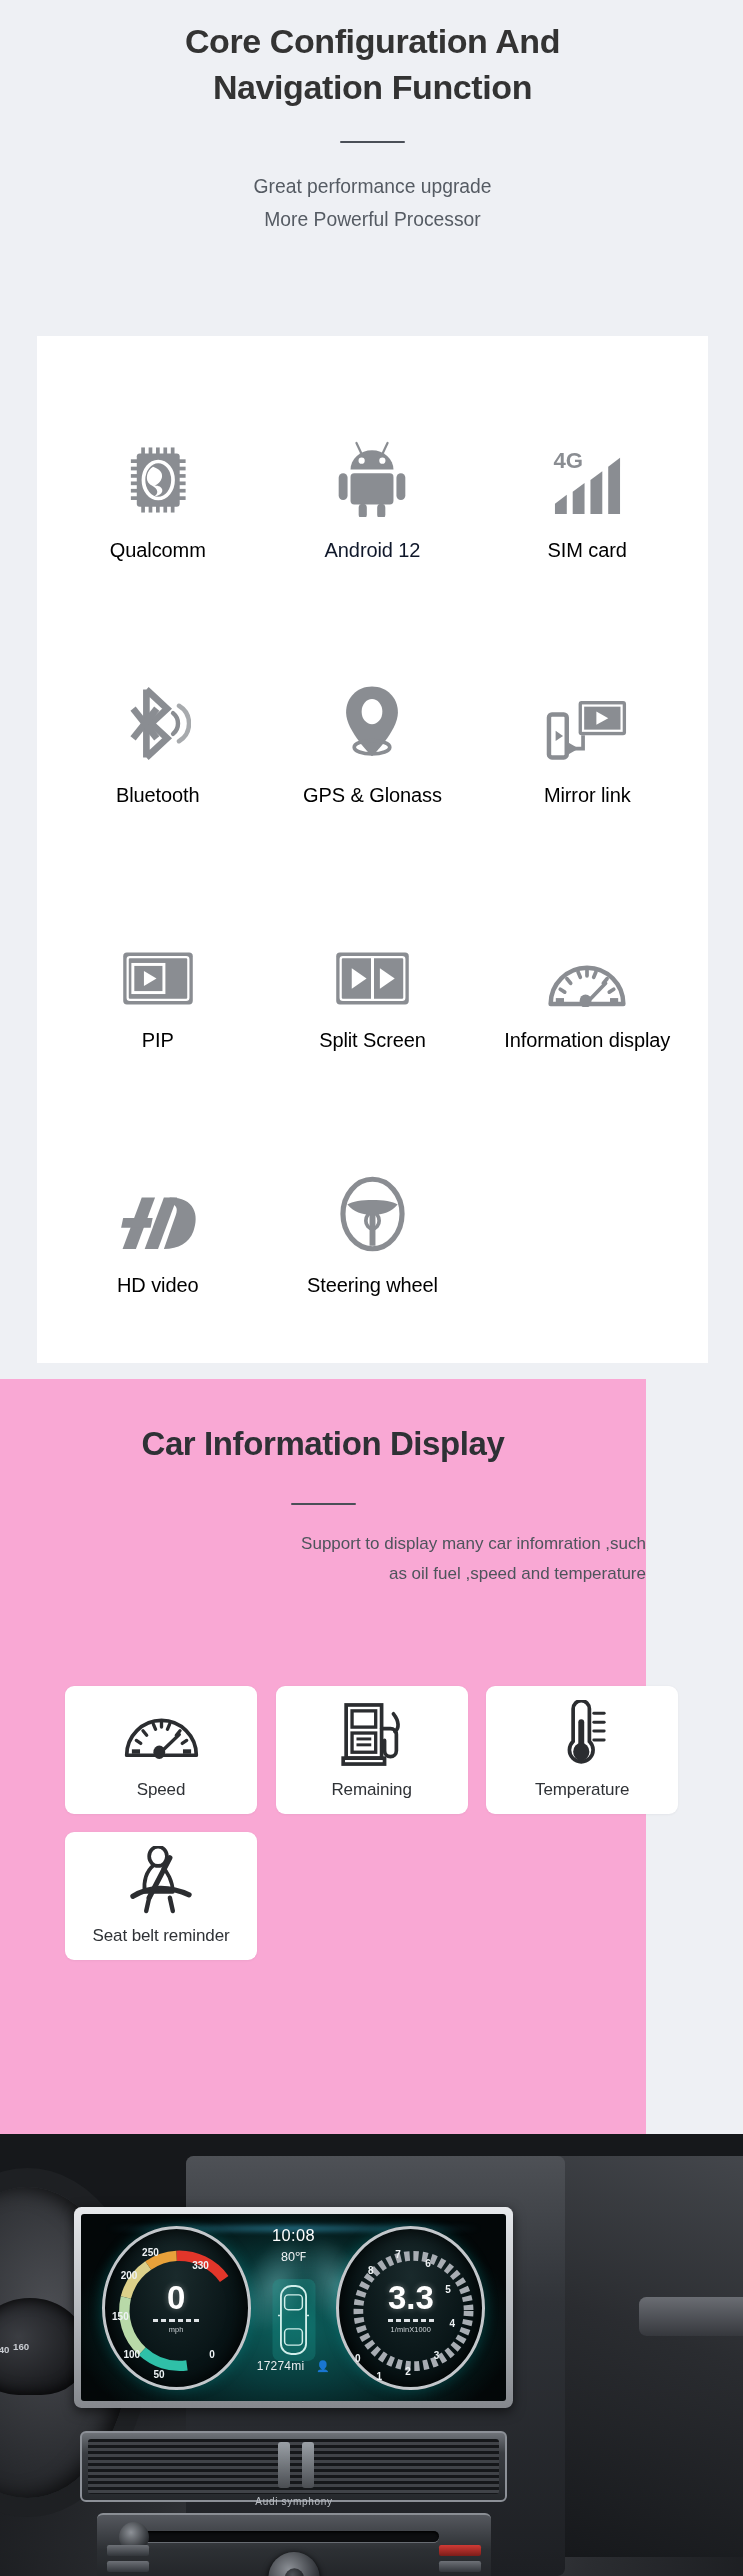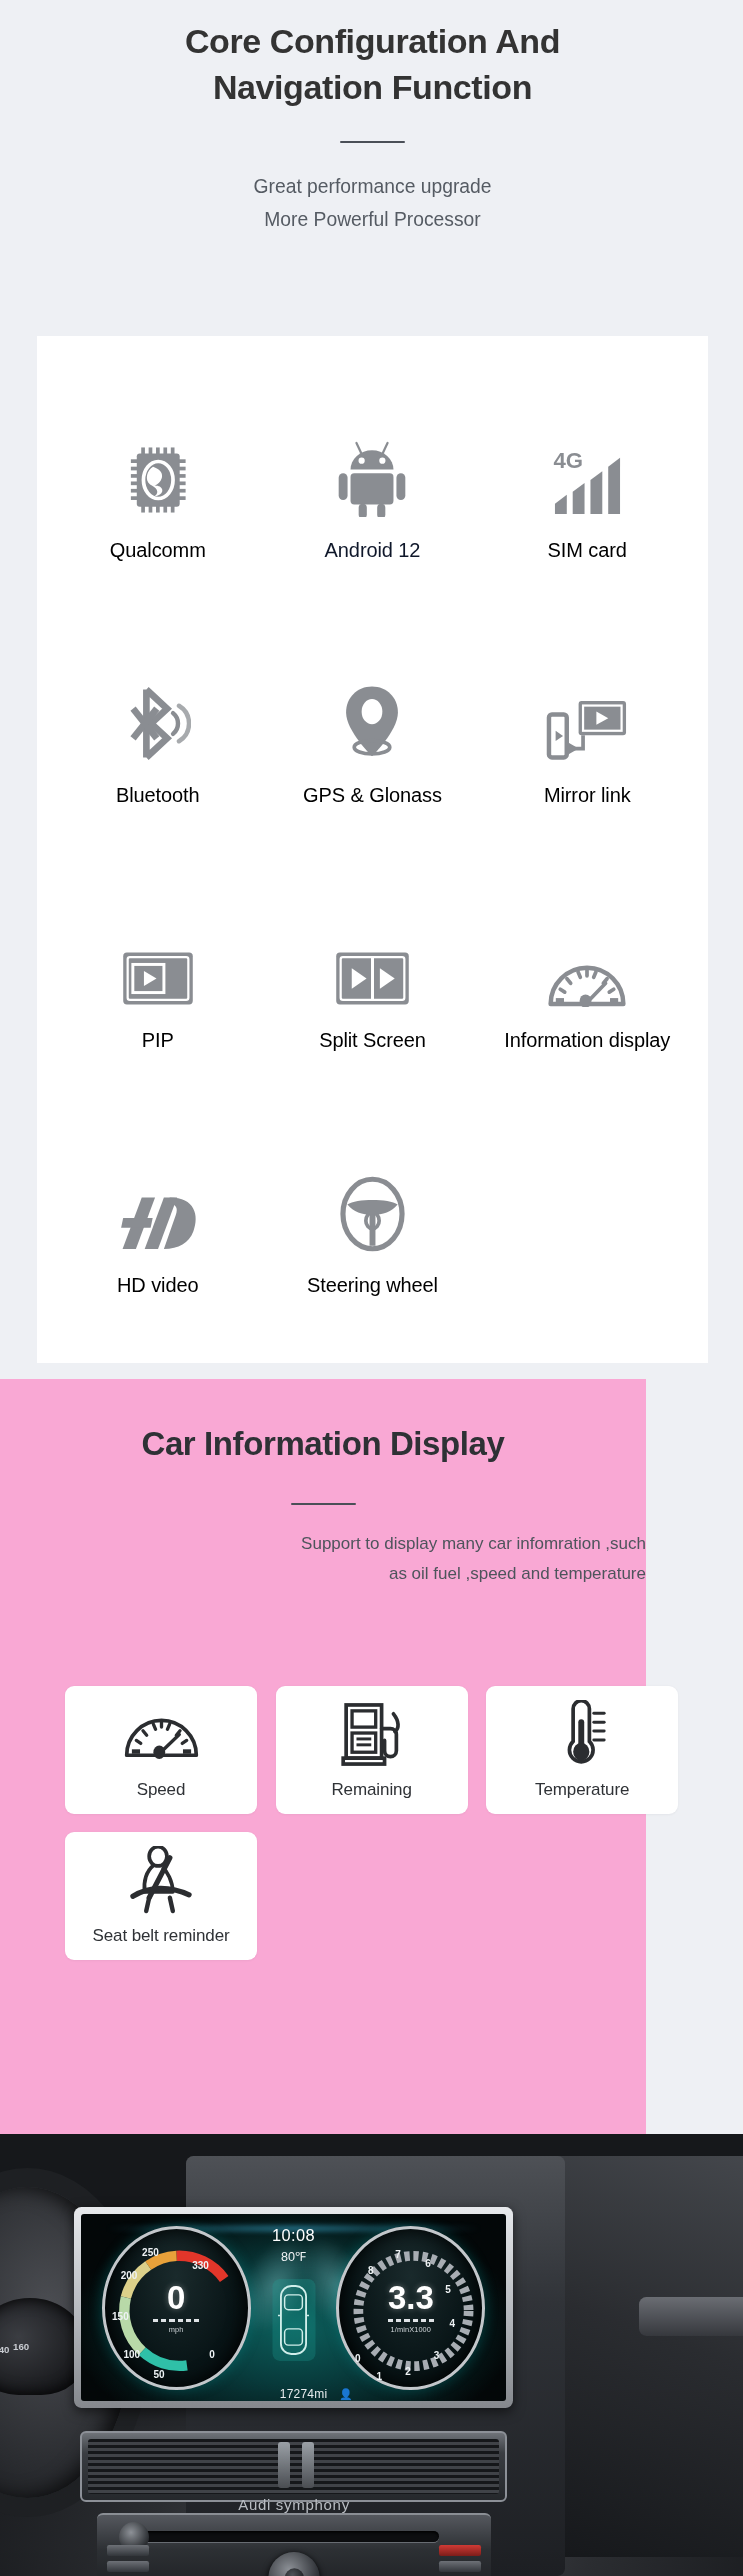--- a/index.html
+++ b/index.html
@@ -215,23 +215,23 @@
   .center-info { position: absolute; left: 50%; top: 12px; transform: translateX(-50%); text-align: center; }
   .clock { color: #ffffff; font-size: 16.4px; letter-spacing: 0.4px; }
   .temp { color: #f0f3f5; font-size: 12.6px; margin-top: 3px; }
   .car-top {
     position: absolute; left: 50%; top: 65px; transform: translateX(-50%);
     width: 43px; height: 82px; border-radius: 7.4px;
     background: rgba(30,160,150,.28);
     display: flex; align-items: center; justify-content: center;
   }
   .odo {
-    position: absolute; left: 50%; bottom: 0; transform: translateX(-50%);
+    position: absolute; left: 50%; bottom: 28px; transform: translateX(-50%);
     color: #e7ecee; font-size: 12px; letter-spacing: 0.2px;
-    display: flex; align-items: center; gap: 12px; margin-left: 23px;
+    display: flex; align-items: center; gap: 12px;
   }
   .seatbelt-warn { color: #e02020; font-size: 11px; }
 
   
   .vent-bar {
     position: absolute; left: 80px; top: 297px; width: 427px; height: 71px;
     background: linear-gradient(180deg,#6f7379 0%, #3a3d42 30%, #25282c 100%);
     border-radius: 6px;
     border: 2.2px solid #8c9097;
   }
@@ -247,21 +247,21 @@
   .vent-knob.k1 { left: 196px; }
   .vent-knob.k2 { left: 220px; }
   .radio-panel {
     position: absolute; left: 97px; top: 379px; width: 394px; height: 89px;
     background: linear-gradient(180deg,#55585e 0%, #2d3034 40%, #1a1c1f 100%);
     border-radius: 6px;
     border-top: 2.2px solid #8a8e94;
   }
   .radio-brand {
     position: absolute; left: 50%; top: -18.6px; transform: translateX(-50%);
-    color: #b9bdc3; font-size: 15px; letter-spacing: 0.7px;
+    color: #b9bdc3; font-size: 10px; letter-spacing: 0.7px;
   }
   .cd-slot {
     position: absolute; left: 45px; top: 16.4px; width: 297px; height: 10.4px;
     background: #0d0e10; border-radius: 5.2px;
     box-shadow: inset 0 1.5px 3px #000, 0 0.7px 0 #7a7e84;
   }
   .radio-dial {
     position: absolute; left: 50%; top: 37px; transform: translateX(-50%);
     width: 51px; height: 51px; border-radius: 50%;
     background: radial-gradient(circle at 40% 35%, #8d9197, #303338 65%, #111316 100%);

